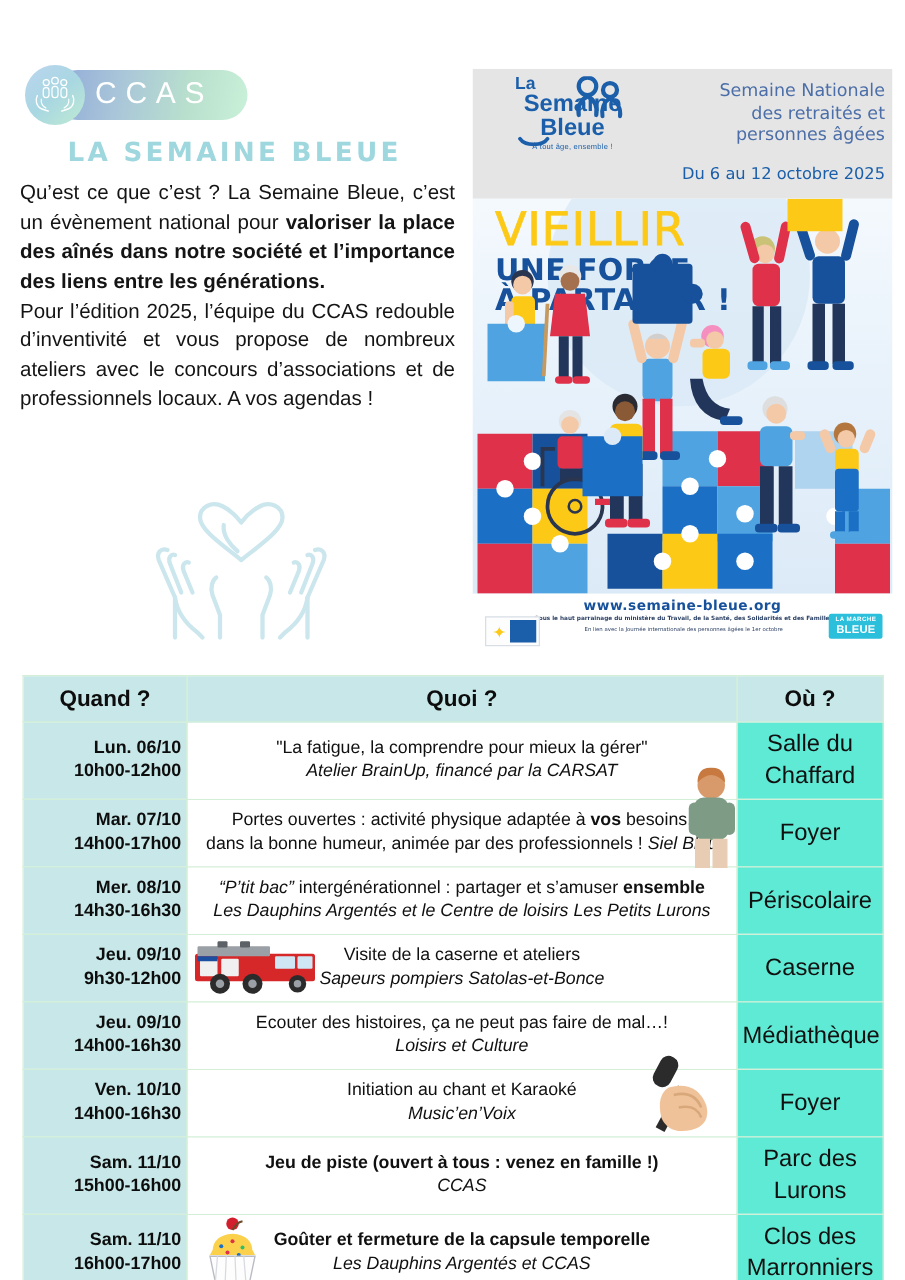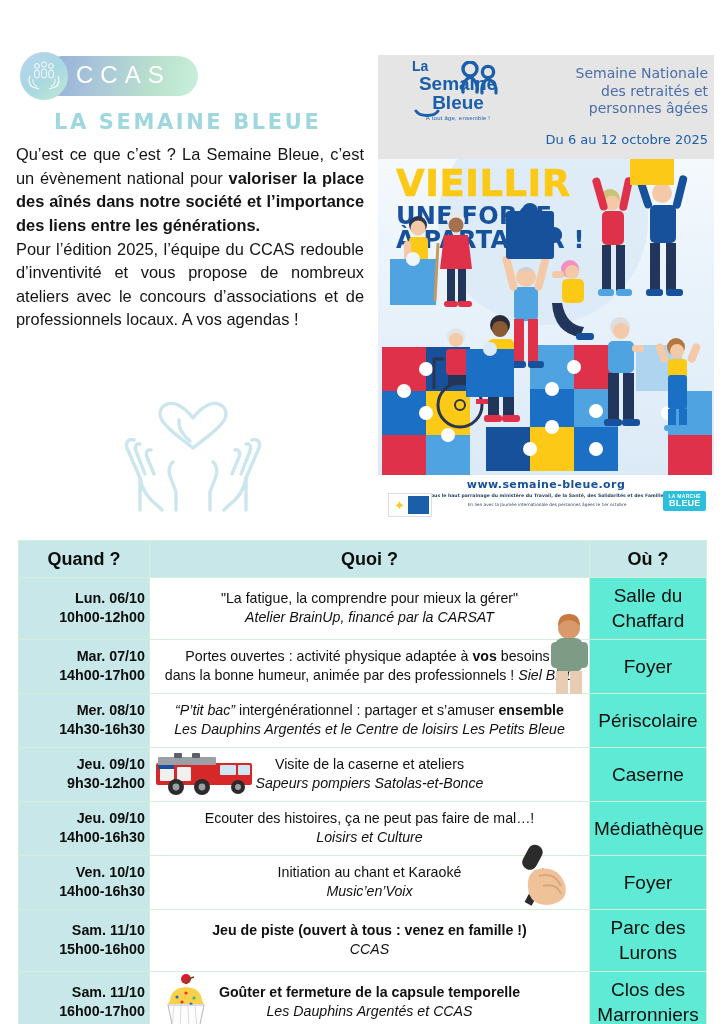--- a/index.html
+++ b/index.html
@@ -152,21 +152,21 @@
   .poster-blob {
     position: absolute;
     left: 60px; top: -44px;
     width: 210px; height: 210px;
     border-radius: 50%;
     background: #d8e8f6;
     opacity: .75;
   }
   .poster-headline { position: absolute; left: 18px; top: 6px; }
   .hl1 {
-    font-size: 37px; font-weight: bold; color: #fcc917;
+    font-size: 37px; font-weight: normal; color: #fcc917;
     letter-spacing: 0.5px; line-height: 1; font-family: "DejaVu Sans", sans-serif;
     -webkit-text-stroke: 0.6px #fcc917;
   }
   .hl2, .hl3 {
     font-size: 24px; font-weight: bold; color: #17519b;
     letter-spacing: 0.3px; line-height: 1.02; font-family: "DejaVu Sans", sans-serif;
   }
   .hl2 { margin-top: 2px; }
 
   .poster-footer {
@@ -565,21 +565,21 @@
       </td>
     </tr>
 
     <tr>
       <td class="when">
         <div>Mer. 08/10</div>
         <div>14h30-16h30</div>
       </td>
       <td class="what">
         <div><i>“P’tit bac”</i> intergénérationnel : partager et s’amuser <b>ensemble</b></div>
-        <div class="l2i">Les Dauphins Argentés et le Centre de loisirs Les Petits Bleue</div>
+        <div class="l2i">Les Dauphins Argentés et le Centre de loisirs Les Petits Lurons</div>
       </td>
       <td class="where">
         <div>Périscolaire</div>
       </td>
     </tr>
 
     <tr>
       <td class="when">
         <div>Jeu. 09/10</div>
         <div>9h30-12h00</div>

